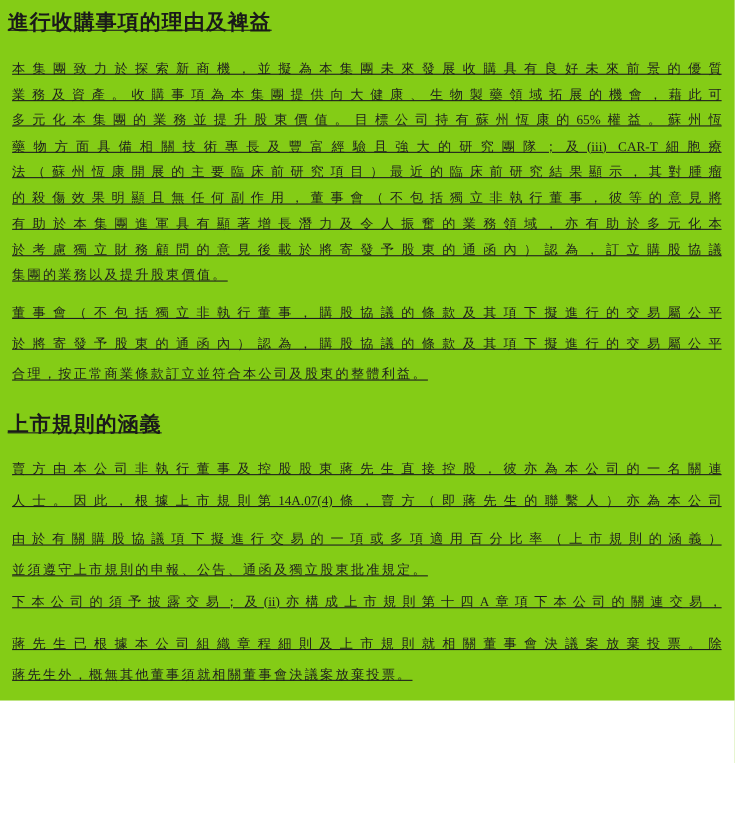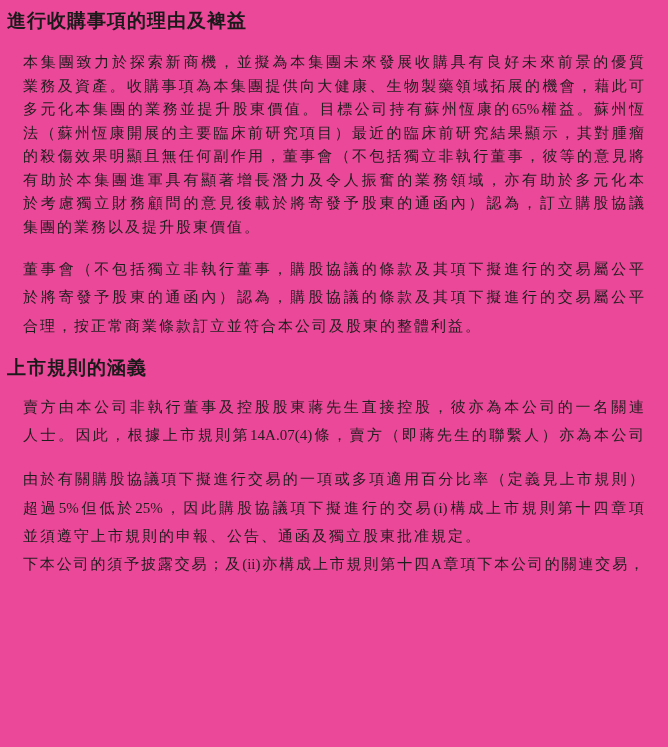--- a/index.html
+++ b/index.html
@@ -3,41 +3,42 @@
 <meta charset="utf-8">
 <style>
   html, body {
     margin: 0;
     padding: 0;
     background: #ffffff;
   }
   .page {
     position: relative;
     width: 668px;
-    height: 747px;
+    height: 637px;
     box-sizing: border-box;
     padding: 9px 8px 0 7px;
-    background: #ec4899;
+    background: #84cc16;
     color: #1e1e1e;
     font-family: "Liberation Serif", "DejaVu Serif", serif;
     overflow: hidden;
+    text-decoration: underline;
   }
   .heading {
     margin: 0;
     font-family: "Liberation Sans", "DejaVu Sans", sans-serif;
     font-weight: 700;
     font-size: 19px;
     line-height: 24px;
     letter-spacing: 1px;
     color: #1a1a1a;
   }
-  .heading.second { margin-top: 9px; }
+  .heading.second { margin-top: 21px; }
   .para {
-    margin: 16px;
-    font-size: 15px;
+    margin: 4px;
+    font-size: 12px;
     color: #1e1e1e;
   }
   .jline {
     text-align: justify;
     text-align-last: justify;
     white-space: normal;
   }
   .tight .jline { line-height: 23.5px; }
   .norm  .jline { line-height: 28.3px; }
   .jline.last {
@@ -54,20 +55,21 @@
 <body>
 
 <main class="page">
 
   <h1 class="heading first">進行收購事項的理由及裨益</h1>
 
   <div class="para tight p1">
       <div class="jline">本集團致力於探索新商機，並擬為本集團未來發展收購具有良好未來前景的優質</div>
       <div class="jline">業務及資產。收購事項為本集團提供向大健康、生物製藥領域拓展的機會，藉此可</div>
       <div class="jline">多元化本集團的業務並提升股東價值。目標公司持有蘇州恆康的65%權益。蘇州恆</div>
+      <div class="jline">藥物方面具備相關技術專長及豐富經驗且強大的研究團隊；及(iii) CAR-T細胞療</div>
       <div class="jline">法（蘇州恆康開展的主要臨床前研究項目）最近的臨床前研究結果顯示，其對腫瘤</div>
       <div class="jline">的殺傷效果明顯且無任何副作用，董事會（不包括獨立非執行董事，彼等的意見將</div>
       <div class="jline">有助於本集團進軍具有顯著增長潛力及令人振奮的業務領域，亦有助於多元化本</div>
       <div class="jline">於考慮獨立財務顧問的意見後載於將寄發予股東的通函內）認為，訂立購股協議</div>
       <div class="jline last">集團的業務以及提升股東價值。</div>
     </div>
 
   <div class="para norm p2">
       <div class="jline">董事會（不包括獨立非執行董事，購股協議的條款及其項下擬進行的交易屬公平</div>
       <div class="jline">於將寄發予股東的通函內）認為，購股協議的條款及其項下擬進行的交易屬公平</div>
@@ -75,20 +77,23 @@
     </div>
 
   <h1 class="heading second">上市規則的涵義</h1>
 
   <div class="para norm p3">
       <div class="jline">賣方由本公司非執行董事及控股股東蔣先生直接控股，彼亦為本公司的一名關連</div>
       <div class="jline">人士。因此，根據上市規則第14A.07(4)條，賣方（即蔣先生的聯繫人）亦為本公司</div>
     </div>
 
   <div class="para norm p4">
-      <div class="jline">由於有關購股協議項下擬進行交易的一項或多項適用百分比率（定義見上市規則）</div>
-      <div class="jline">超過5%但低於25%，因此購股協議項下擬進行的交易(i)構成上市規則第十四章項</div>
+      <div class="jline">由於有關購股協議項下擬進行交易的一項或多項適用百分比率（上市規則的涵義）</div>
       <div class="jline last">並須遵守上市規則的申報、公告、通函及獨立股東批准規定。</div>
       <div class="jline">下本公司的須予披露交易；及(ii)亦構成上市規則第十四A章項下本公司的關連交易，</div>
     </div>
 
+  <div class="para norm p5">
+      <div class="jline">蔣先生已根據本公司組織章程細則及上市規則就相關董事會決議案放棄投票。除</div>
+      <div class="jline last">蔣先生外，概無其他董事須就相關董事會決議案放棄投票。</div>
+    </div>
 
 </main>
 
 </body></html>

